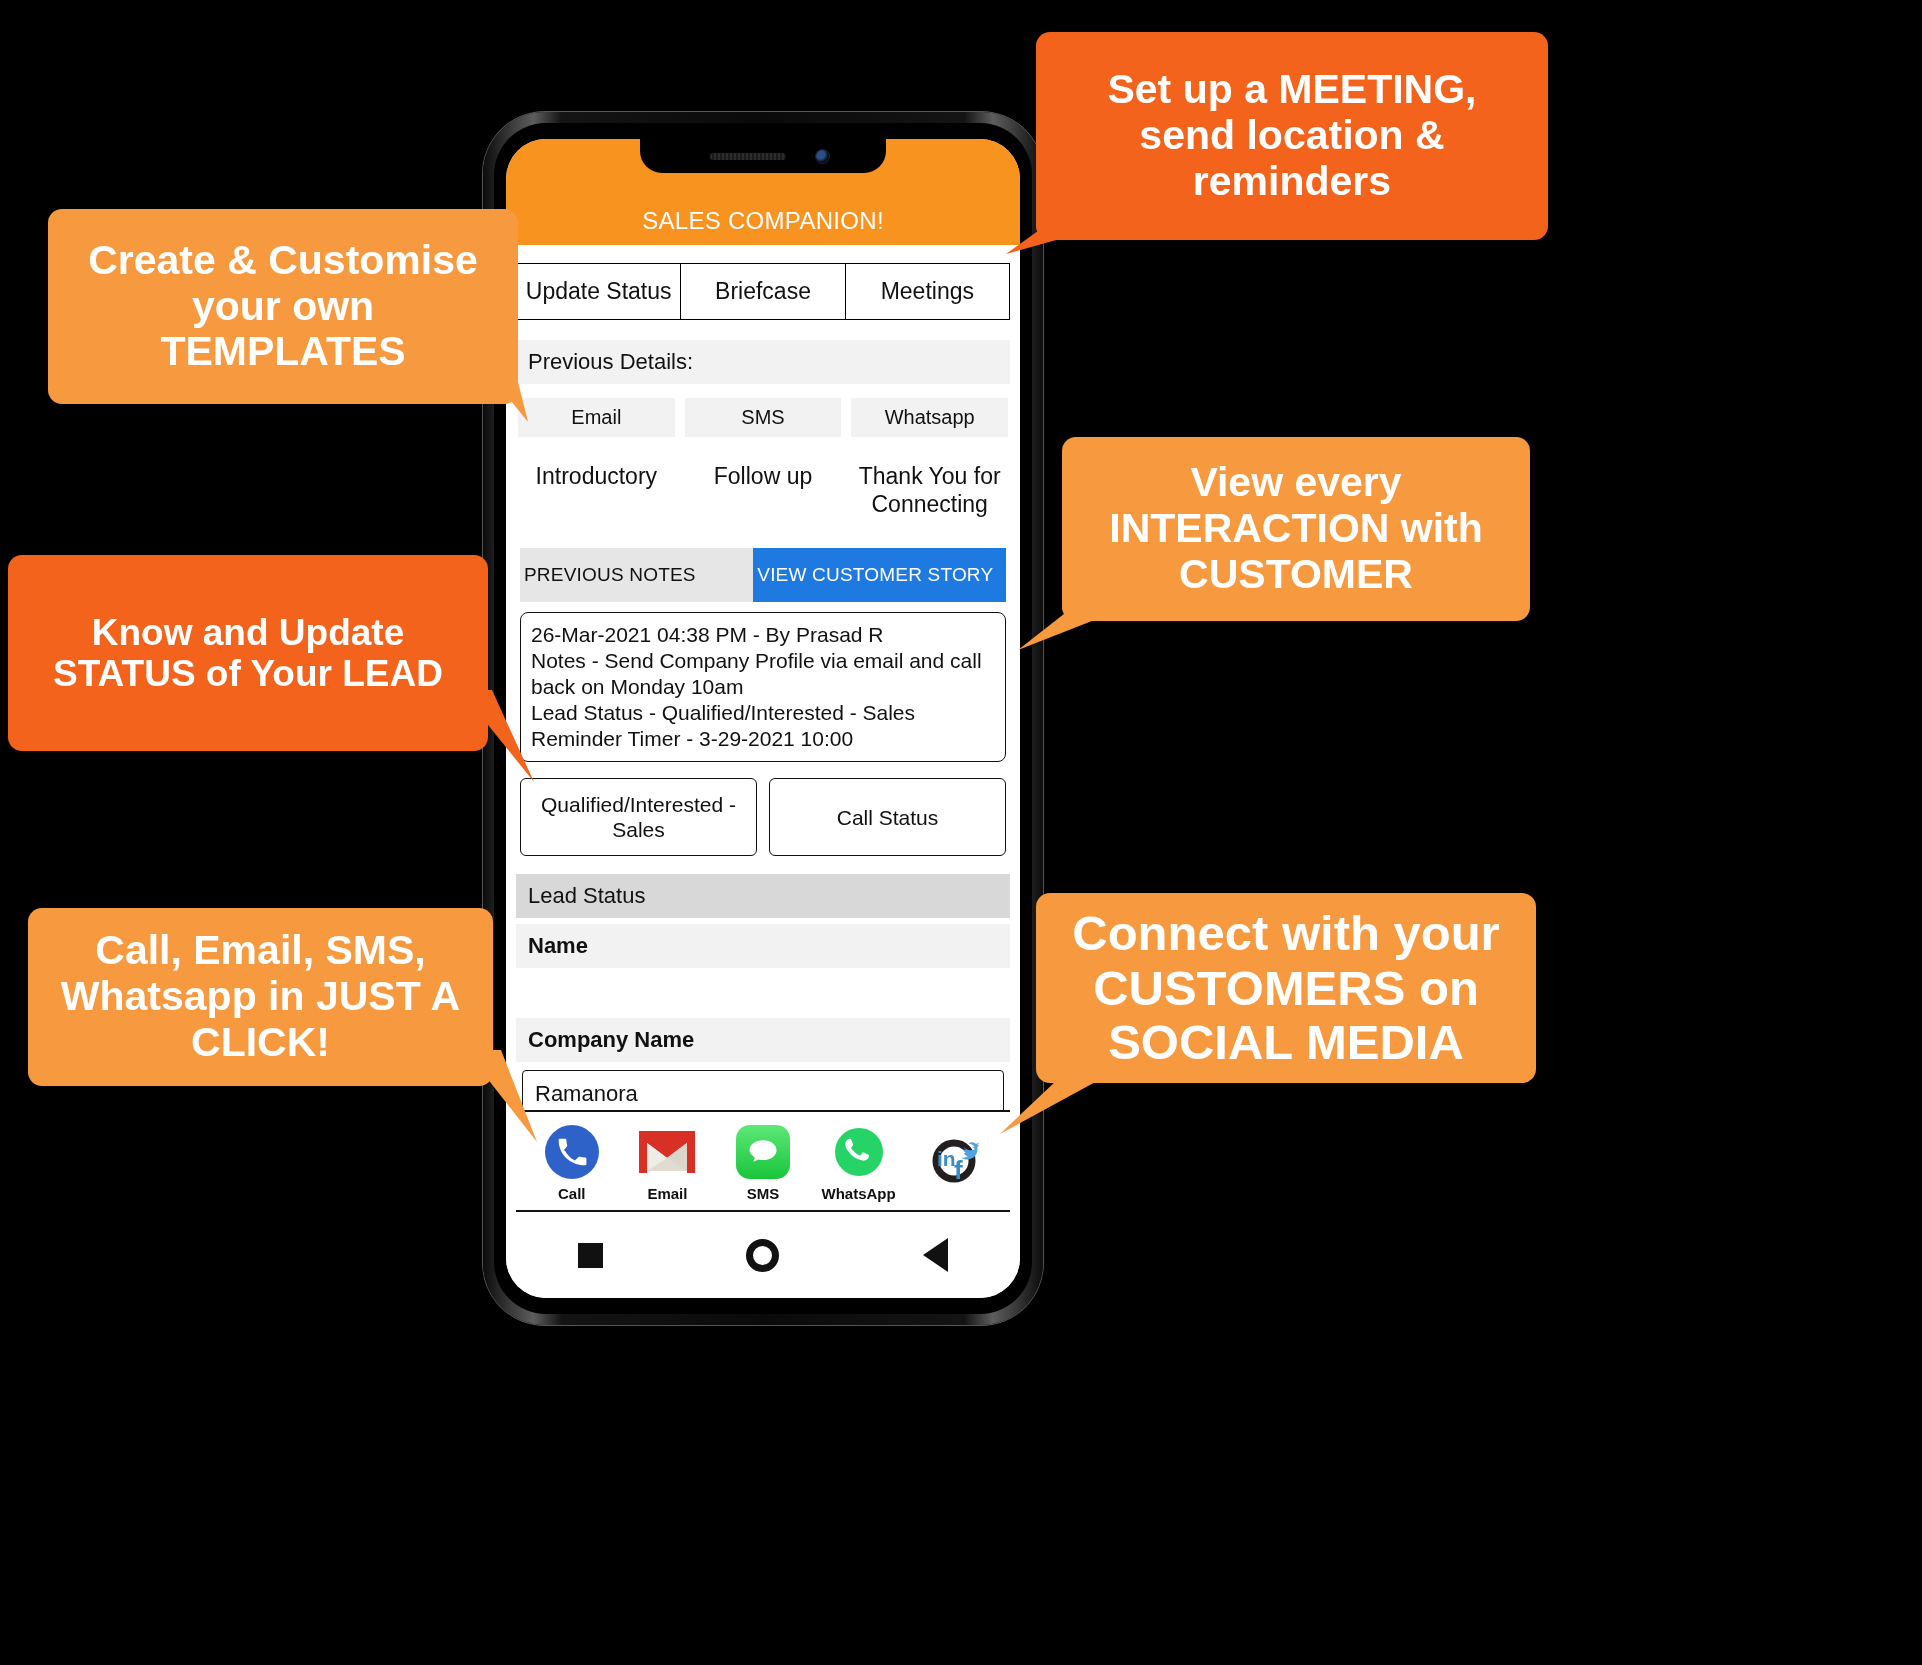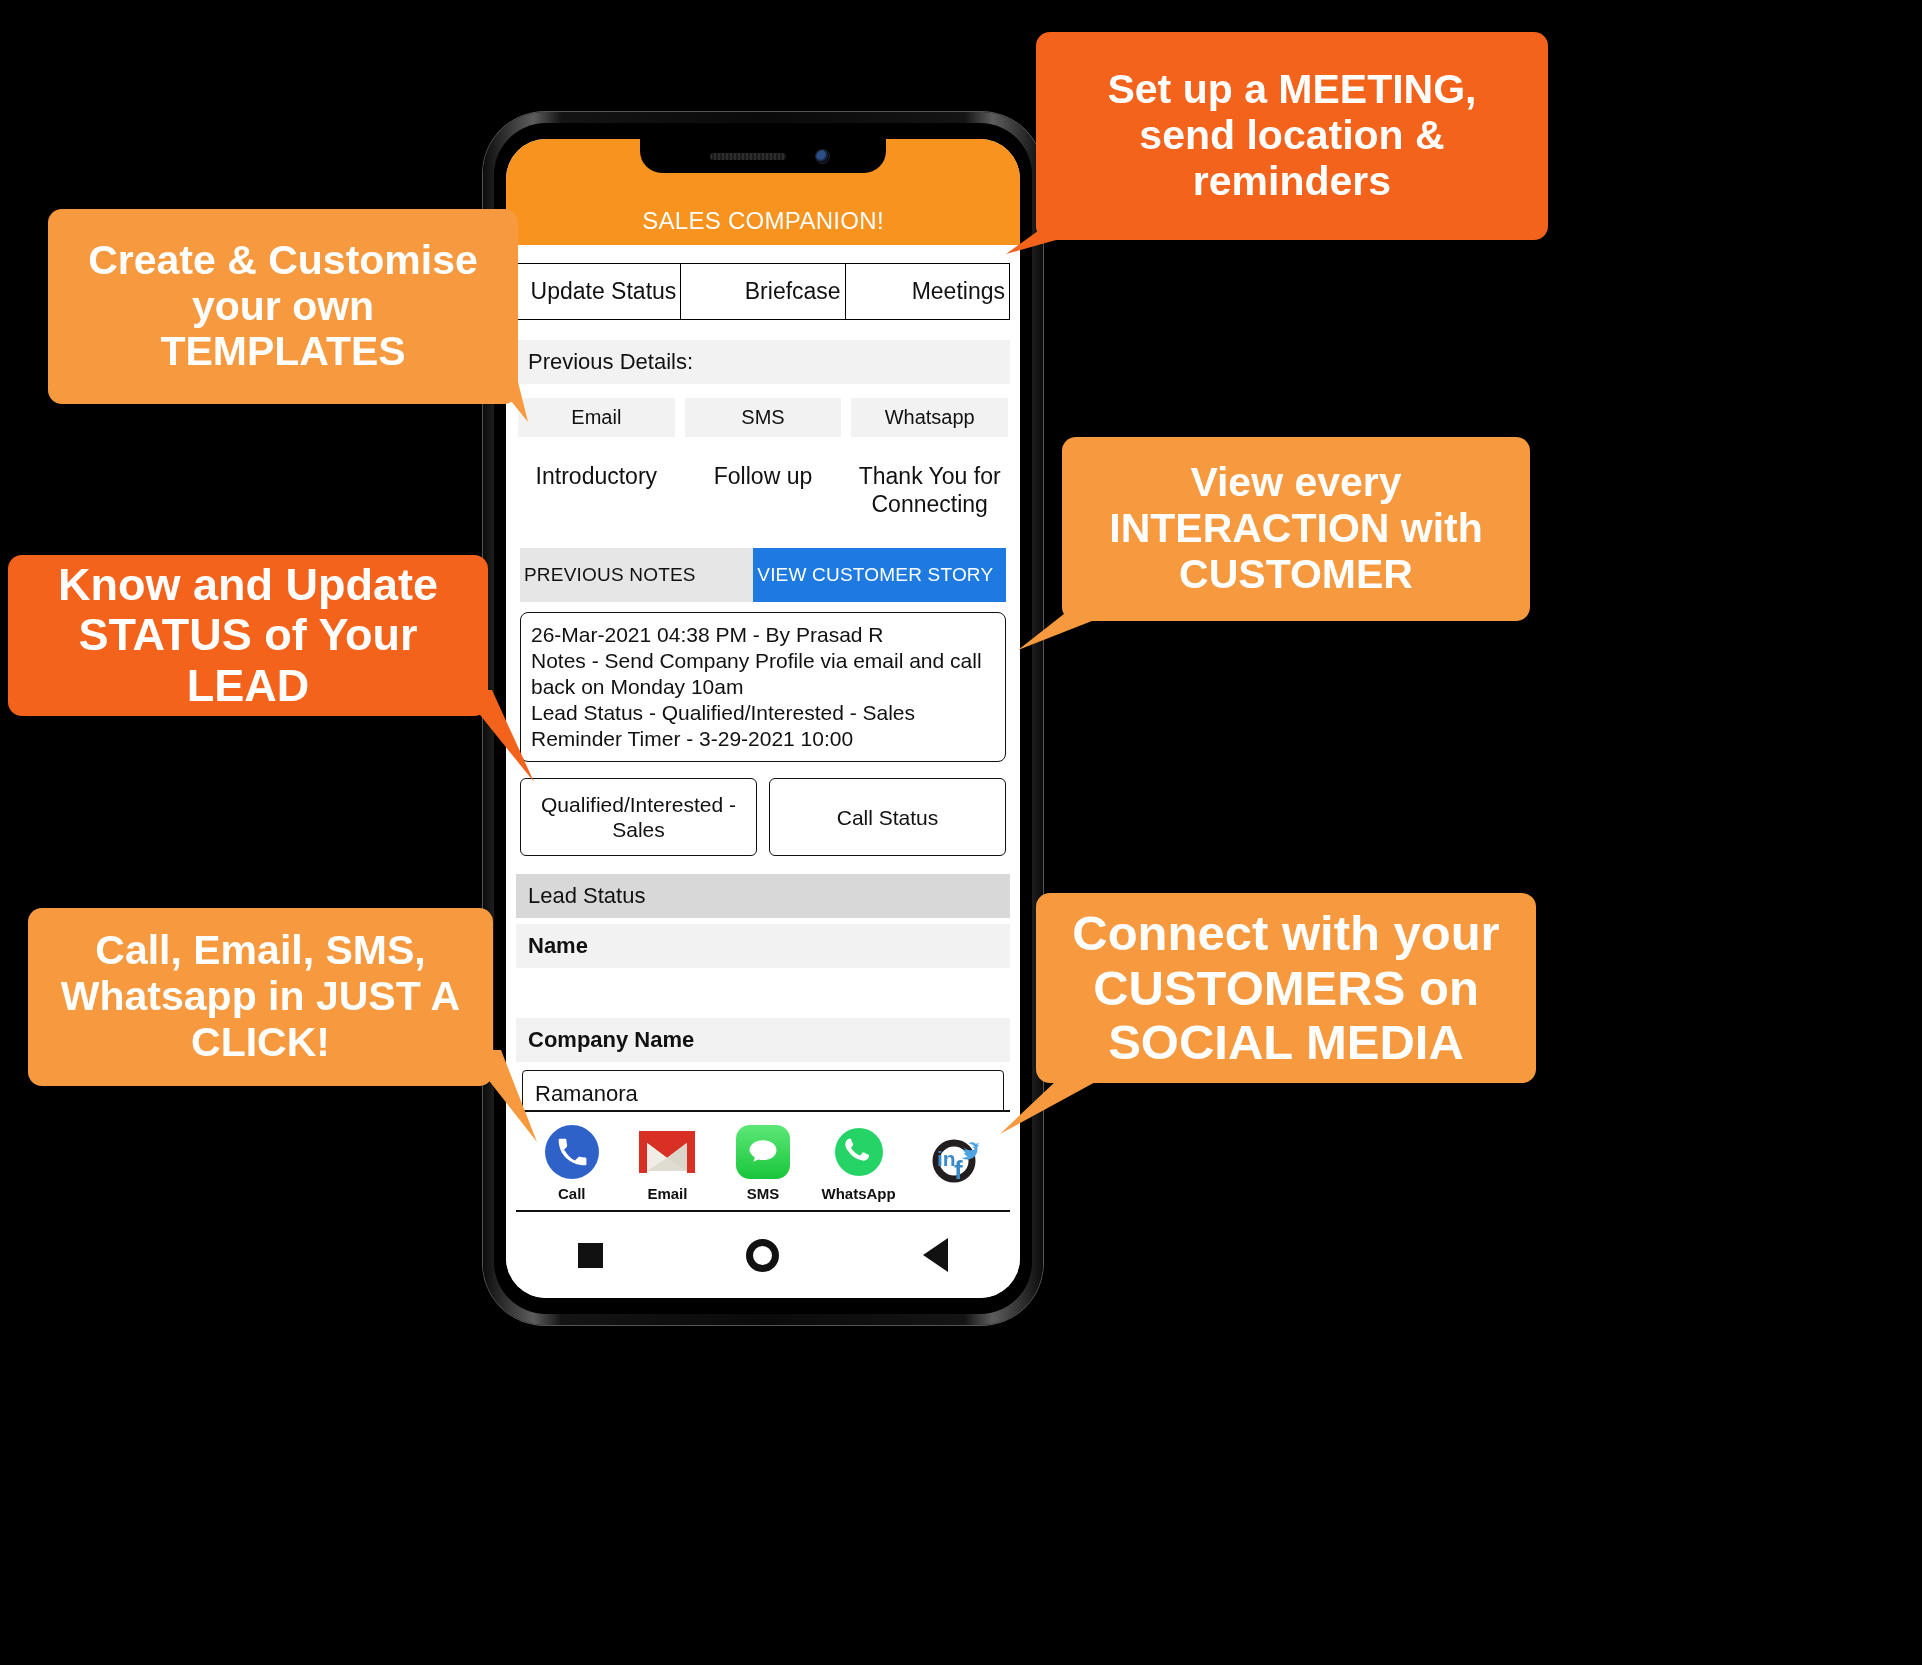--- a/index.html
+++ b/index.html
@@ -61,21 +61,21 @@
   }
   .app-title {
     color: #fff; font-size: 24px; letter-spacing: .3px;
   }
 
   
   .app-body { flex: 1 1 auto; background: #fff; padding: 0 10px; overflow: hidden; }
 
   .tabs { display: flex; border: 1.6px solid #000; margin-top: 18px; }
   .tab {
-    flex: 1 1 0; text-align: right; font-size: 23px; color: #111;
+    flex: 1 1 0; text-align: center; font-size: 23px; color: #111;
     padding: 14px 4px; background: #fff;
     border-right: 1.6px solid #000;
   }
   .tab:last-child { border-right: none; }
 
   .section-bar {
     background: #f2f2f2; color: #111; font-size: 22px;
     padding: 9px 12px; margin-top: 20px;
   }
 
@@ -164,21 +164,21 @@
     line-height: 1.12;
     z-index: 60;
     padding: 14px 20px;
   }
   .c-dark { background: #F4631B; }
   .c-light { background: #F7993F; }
   .tail { position: absolute; width: 0; height: 0; z-index: 59; }
 
   #co-templates { left: 28px;  top: 209px;  width: 470px; height: 195px; font-size: 41px; margin-left: 20px; }
   #co-meeting   { left: 1036px; top: 32px;   width: 512px; height: 208px; font-size: 41px; }
-  #co-status    { left: 8px;   top: 555px;  width: 480px; height: 161px; font-size: 45px; }
+  #co-status    { left: 8px;   top: 555px;  width: 480px; height: 196px; font-size: 37px; }
   #co-interaction { left: 1062px; top: 437px; width: 468px; height: 184px; font-size: 41px; }
   #co-click     { left: 28px;   top: 908px;  width: 465px; height: 178px; font-size: 41px; }
   #co-social    { left: 1036px; top: 893px;  width: 500px; height: 190px; font-size: 49px; }
 </style>
 </head>
 <body>
 
 <div id="stage">
 
   <svg class="tail" style="left:470px;top:350px;width:140px;height:100px;">

